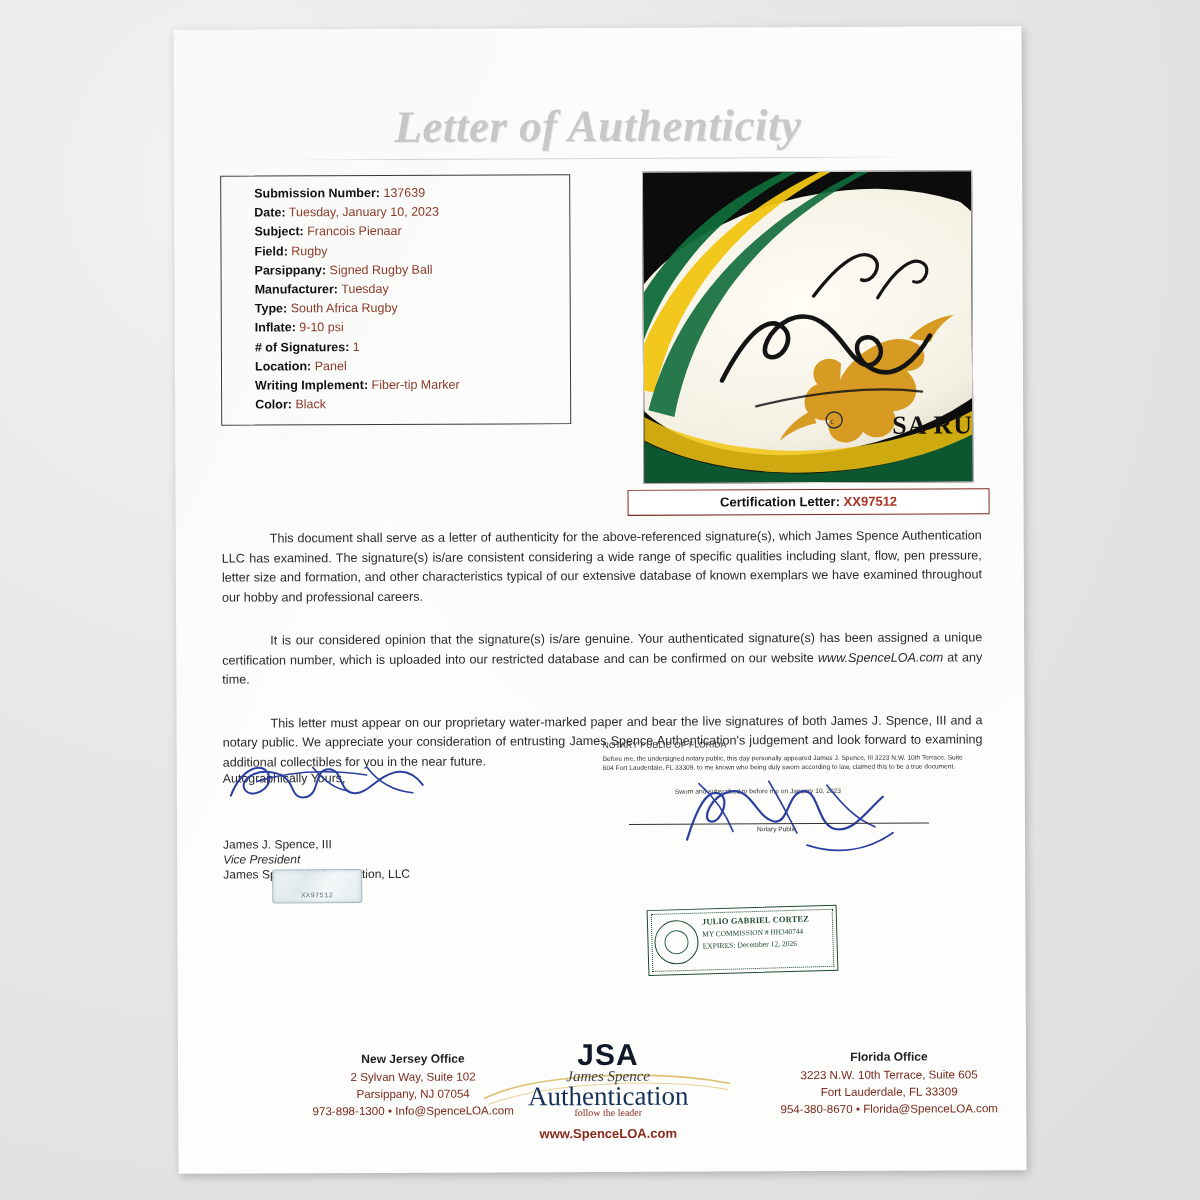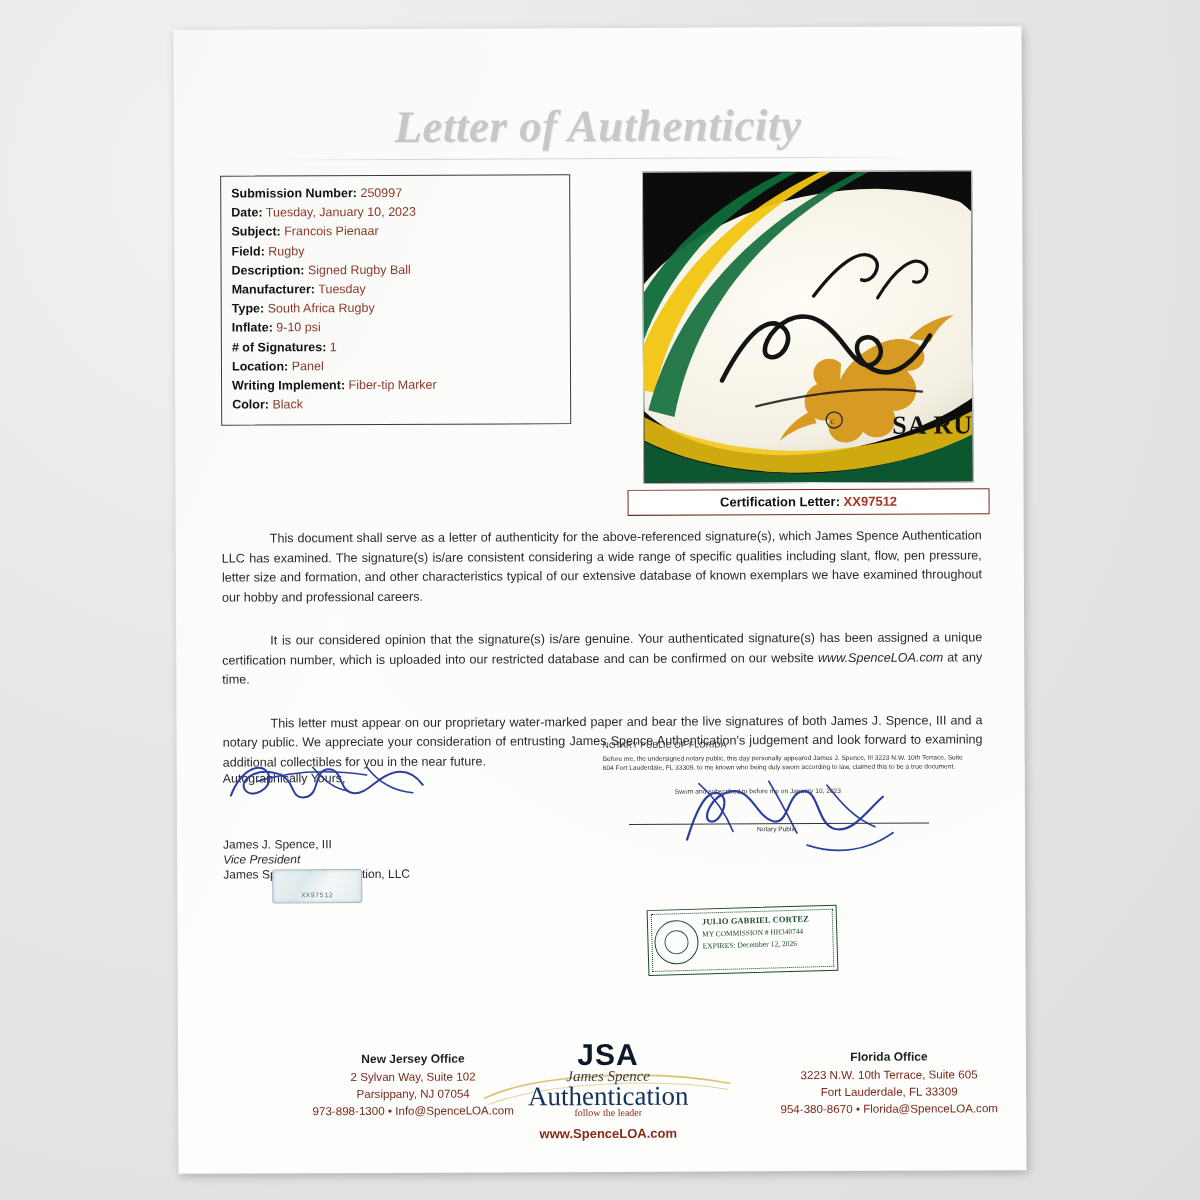--- a/index.html
+++ b/index.html
@@ -71,20 +71,21 @@
   }
   .info-row {
     font-size: 12.5px;
     line-height: 19.2px;
     color: #8a3a2a;
     white-space: nowrap;
   }
   .info-row .lbl {
     font-weight: bold;
     color: #111;
+    margin-left: 23px;
   }
   .info-row .val { color: #8a3a2a; }
 
   
   .photo {
     position: absolute;
     left: 468px;
     top: 144px;
     width: 328px;
     height: 310px;
@@ -323,36 +324,36 @@
 <div id="bg-gradient"></div>
 
 <div id="paper">
 
   <div class="title">Letter of Authenticity</div>
   <div class="title-rule"></div>
 
   <div class="info-box">
     <div class="info-row">
       <span class="lbl">Submission Number:</span>
-      <span class="val">250997</span>
+      <span class="val">137639</span>
     </div>
     <div class="info-row">
       <span class="lbl">Date:</span>
       <span class="val">Tuesday, January 10, 2023</span>
     </div>
     <div class="info-row">
       <span class="lbl">Subject:</span>
       <span class="val">Francois Pienaar</span>
     </div>
     <div class="info-row">
       <span class="lbl">Field:</span>
       <span class="val">Rugby</span>
     </div>
     <div class="info-row">
-      <span class="lbl">Description:</span>
+      <span class="lbl">Parsippany:</span>
       <span class="val">Signed Rugby Ball</span>
     </div>
     <div class="info-row">
       <span class="lbl">Manufacturer:</span>
       <span class="val">Tuesday</span>
     </div>
     <div class="info-row">
       <span class="lbl">Type:</span>
       <span class="val">South Africa Rugby</span>
     </div>

